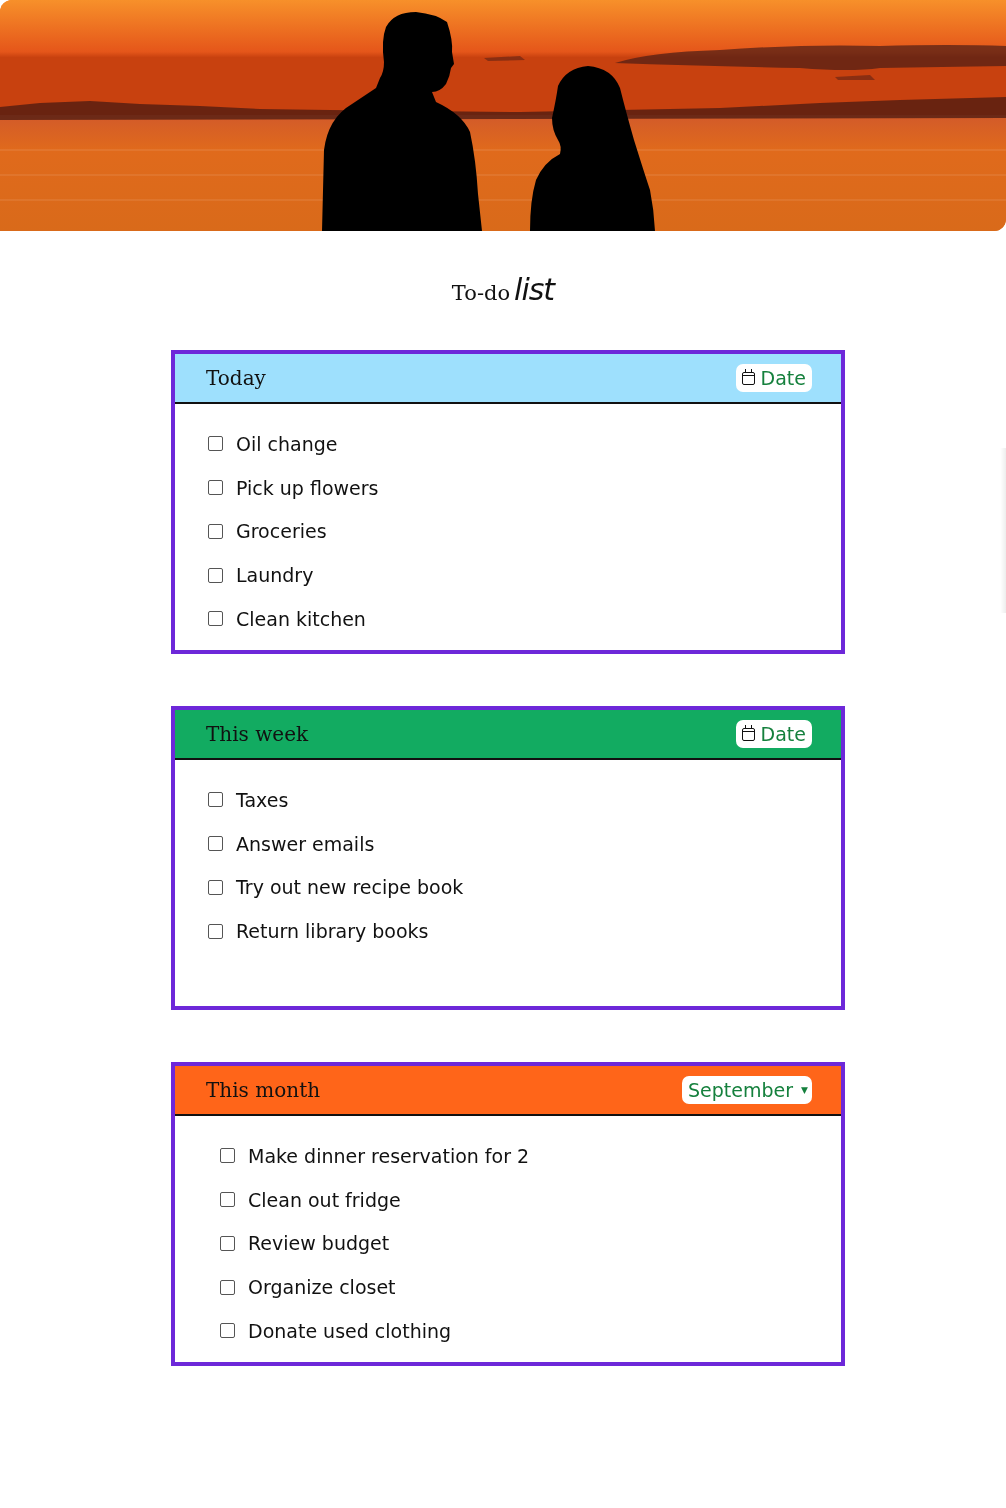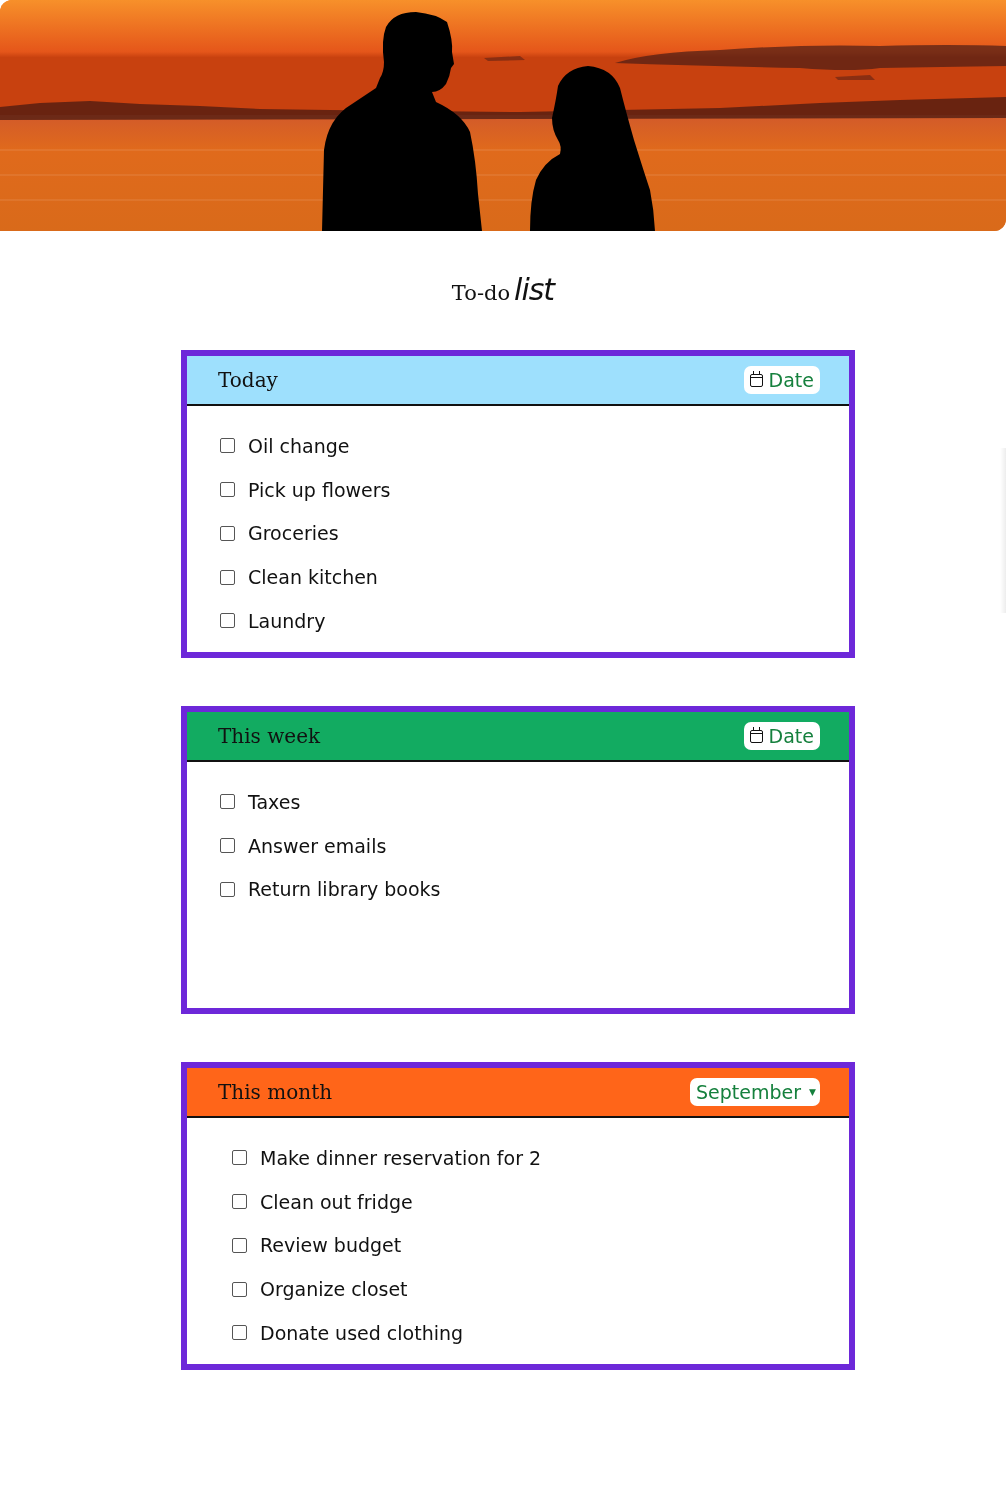--- a/index.html
+++ b/index.html
@@ -20,21 +20,21 @@
     }
 
     .title {
       position: absolute; left: 0; top: 272px; width: 1006px; text-align: center;
       white-space: nowrap;
     }
     .title .t1 { font-family: "DejaVu Serif", serif; font-size: 21px; color: #111; }
     .title .t2 { font-family: "DejaVu Sans", sans-serif; font-size: 30px; font-style: italic; font-weight: 300; color: #111; letter-spacing: -1px; margin-left: 4px; }
 
     .card {
-      position: absolute; left: 181px; width: 674px; border: 6px solid #6d28d9; background: #fff;
+      position: absolute; left: 171px; width: 674px; border: 4px solid #6d28d9; background: #fff;
     }
     .card-header {
       height: 50px; border-bottom: 2px solid #111; position: relative;
       display: flex; align-items: center; justify-content: space-between;
       padding: 0 29px 0 31px;
     }
     .card-title { font-family: "DejaVu Serif", serif; font-size: 20px; color: #111; }
     .pill {
       background: #fff; border-radius: 7px; height: 28px; padding: 0 6px;
       display: flex; align-items: center; font-size: 19px; color: #15803d; cursor: pointer;
@@ -104,45 +104,49 @@
     <div class="item">
         <span class="box"></span>
         <span class="item-label">Pick up flowers</span>
       </div>
     <div class="item">
         <span class="box"></span>
         <span class="item-label">Groceries</span>
       </div>
     <div class="item">
         <span class="box"></span>
-        <span class="item-label">Clean kitchen</span>
+        <span class="item-label">Laundry</span>
       </div>
     <div class="item">
         <span class="box"></span>
-        <span class="item-label">Laundry</span>
+        <span class="item-label">Clean kitchen</span>
       </div>
   </div>
 </div>
 
 <div class="card" style="top:706px;">
   <div class="card-header" style="background:#12ab61;">
     <span class="card-title">This week</span>
     <div class="pill">
       <span class="cal"></span>
       <span>Date</span>
     </div>
   </div>
   <div class="items" style="height:246px;">
     <div class="item">
         <span class="box"></span>
         <span class="item-label">Taxes</span>
       </div>
     <div class="item">
         <span class="box"></span>
         <span class="item-label">Answer emails</span>
+      </div>
+    <div class="item">
+        <span class="box"></span>
+        <span class="item-label">Try out new recipe book</span>
       </div>
     <div class="item">
         <span class="box"></span>
         <span class="item-label">Return library books</span>
       </div>
   </div>
 </div>
 
 <div class="card" style="top:1062px;">
   <div class="card-header" style="background:#ff6519;">

